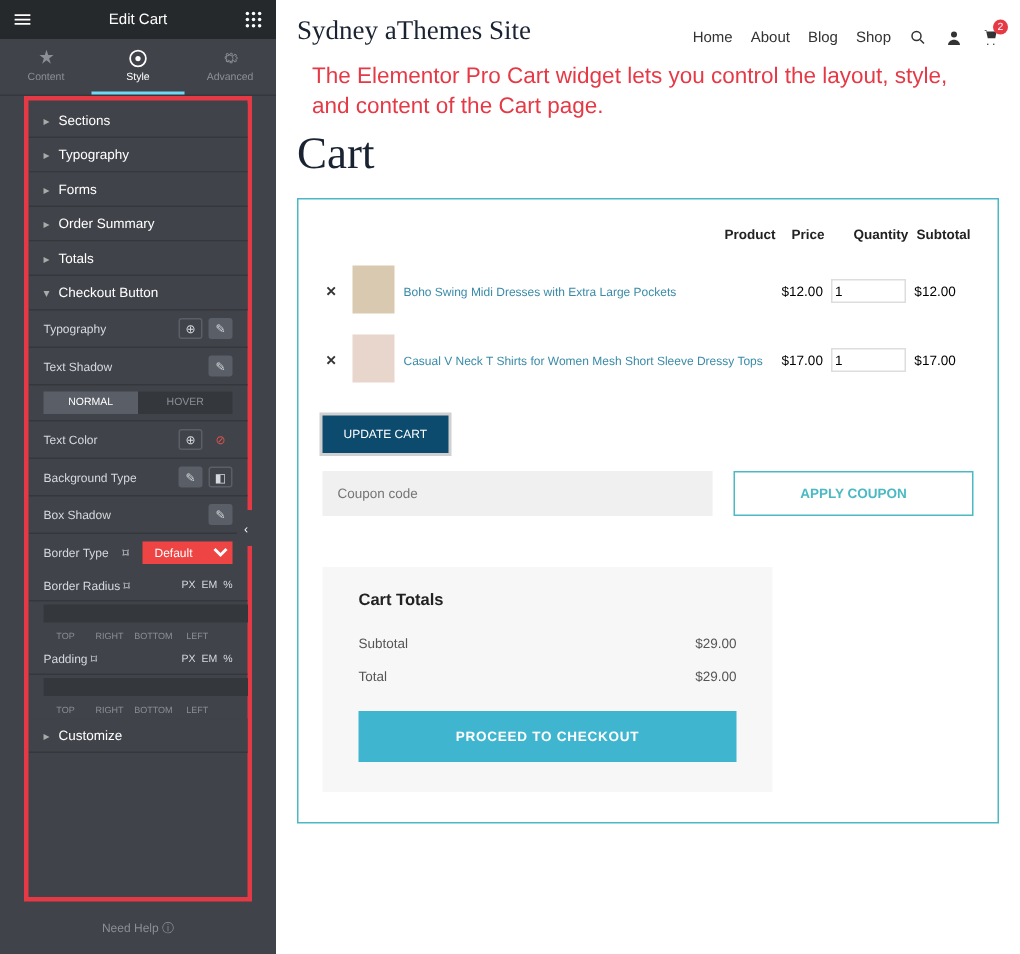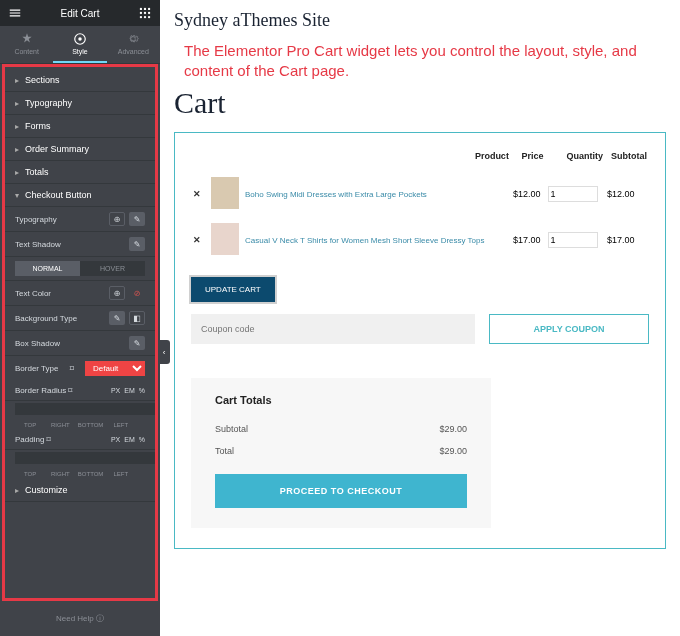--- a/index.html
+++ b/index.html
@@ -1,25 +1,25 @@
 <!DOCTYPE html>
 <html><head>
 <meta charset="utf-8">
 <style>
 *{margin:0;padding:0;box-sizing:border-box;font-family:-apple-system,Helvetica,Arial,sans-serif}
 body{display:flex;width:680px;height:636px;background:#fff;overflow:hidden;font-size:10px}
-.sidebar{width:160px;background:#404349;color:#d5dadf;display:flex;flex-direction:column;flex-shrink:0}
+.sidebar{width:184px;background:#404349;color:#d5dadf;display:flex;flex-direction:column;flex-shrink:0}
 .sb-header{background:#26292c;color:#fff;display:flex;align-items:center;justify-content:space-between;padding:6px 8px;font-size:10px;font-weight:500}
 .sb-header .icon{width:14px;height:14px;cursor:pointer}
 .sb-tabs{display:flex;background:#404349;border-bottom:1px solid #34383c}
 .sb-tab{flex:1;text-align:center;padding:6px 0;font-size:7px;color:#8b8f96;cursor:pointer}
 .sb-tab.active{color:#fff;border-bottom:2px solid #71d7f7}
 .sb-tab .ic{display:block;margin:0 auto 2px;width:14px;height:14px;fill:#8b8f96}
 .sb-tab.active .ic{fill:#fff}
-.highlight-box{border:3px solid #e63946;margin:0 2px;padding:2px 0;flex:1;overflow:auto}
+.highlight-box{border:3px solid #e63946;margin:0 16px;padding:2px 0;flex:1;overflow:auto}
 .section{padding:6px 10px;font-size:9px;color:#fff;background:#404349;border-bottom:1px solid #34383c;cursor:pointer;display:flex;align-items:center}
 .section::before{content:"▸";margin-right:6px;font-size:8px;color:#aaa}
 .section.open::before{content:"▾"}
 .ctl{display:flex;align-items:center;justify-content:space-between;padding:5px 10px;font-size:8px;color:#d5dadf;border-bottom:1px solid #34383c}
 .ctl .right{display:flex;gap:4px;align-items:center}
 .chip{background:#5a5e66;border-radius:2px;width:16px;height:14px;display:flex;align-items:center;justify-content:center;font-size:8px;cursor:pointer}
 .chip.outline{background:transparent;border:1px solid #5a5e66}
 .chip.red{color:#d9534f;background:transparent}
 .toggle-row{display:flex;padding:4px 10px;gap:0;border-bottom:1px solid #34383c}
 .toggle-row .opt{flex:1;text-align:center;padding:4px 0;font-size:7px;background:#34383c;color:#8b8f96;cursor:pointer}
@@ -186,20 +186,40 @@
     <div class="section">Customize</div>
   </div>
   <div class="help"><span>Need Help</span> <span>ⓘ</span></div>
 </div>
 
 <div class="chev-handle">‹</div>
 
 <div class="main">
   <div class="topnav">
     <div class="site-title">Sydney aThemes Site</div>
+    <div class="nav-links">
+      <a>Home</a>
+      <a>About</a>
+      <a>Blog</a>
+      <a>Shop</a>
+      <svg class="nav-ic" viewBox="0 0 24 24" fill="none" stroke="#333" stroke-width="2">
+          <circle cx="10" cy="10" r="6"></circle>
+          <path d="M20 20l-5-5"></path>
+        </svg>
+      <svg class="nav-ic" viewBox="0 0 24 24" fill="#333">
+          <circle cx="12" cy="8" r="4"></circle>
+          <path d="M4 22c0-4 4-7 8-7s8 3 8 7z"></path>
+        </svg>
+      <div class="nav-ic">
+        <svg viewBox="0 0 24 24" fill="#333">
+            <path d="M7 4h14l-2 9H9L7 4zm-3-2h3l1 2M9 20a1 1 0 100 2 1 1 0 000-2zm8 0a1 1 0 100 2 1 1 0 000-2z"></path>
+          </svg>
+        <span class="badge">2</span>
+      </div>
+    </div>
   </div>
 
   <div class="callout">The Elementor Pro Cart widget lets you control the layout, style, and content of the Cart page.</div>
   <h1 class="page-title">Cart</h1>
 
   <div class="cart-card">
     <table class="cart">
       <thead>
           <tr>
         <th style="width:18px"></th>

